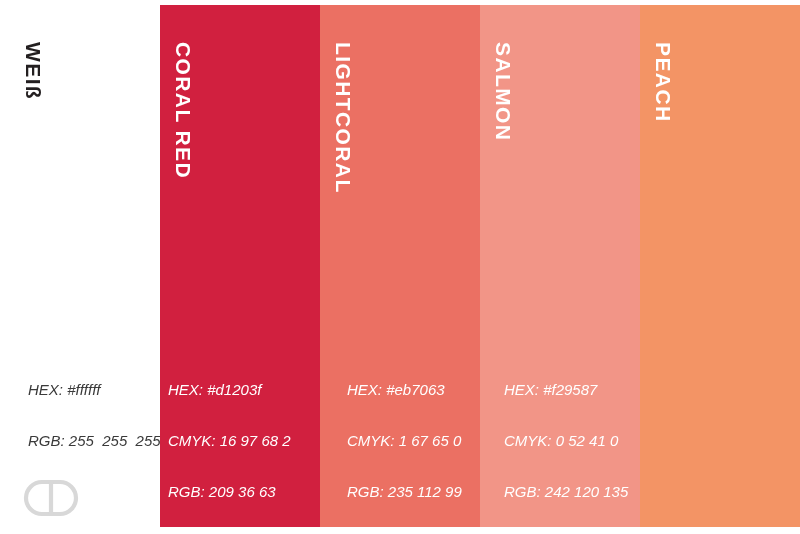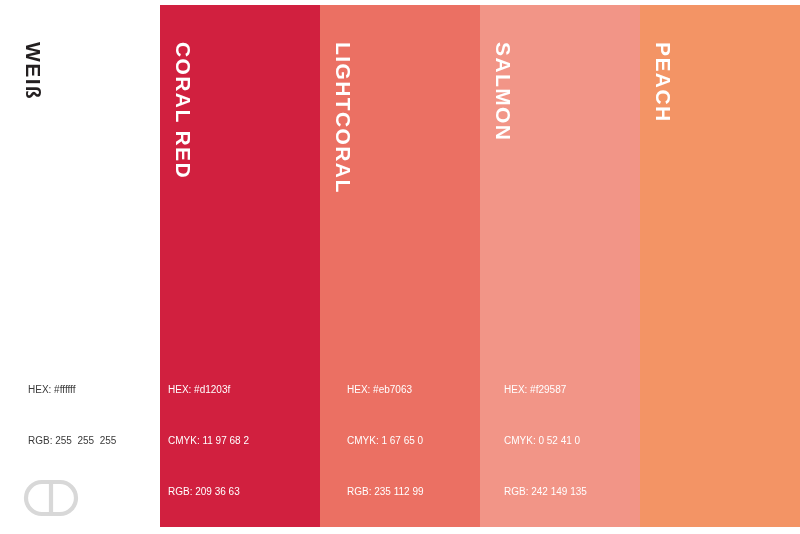--- a/index.html
+++ b/index.html
@@ -50,24 +50,25 @@
     color: #ffffff;
   }
   .swatch.is-white .swatch-name {
     color: #231f20;
   }
 
   .swatch-info {
     position: absolute;
     left: 28px;
     top: 342px;
-    font-size: 10px;
+    font-size: 15px;
     line-height: 17px;
     color: #ffffff;
     white-space: pre;
+    font-style: italic;
   }
   .swatch.is-white .swatch-info {
     color: #3a3a3a;
   }
   .info-line {
     display: block;
     white-space: pre;
   }
 
   
@@ -101,40 +102,40 @@
     <div class="swatch-info" style="color: rgb(58, 58, 58);">
       <span class="info-line">HEX: #ffffff</span>
       <span class="info-line">RGB: 255  255  255</span>
     </div>
   </div>
 
   <div class="swatch" data-col="1" style="left: 160px; background: rgb(209, 32, 63);">
     <div class="swatch-name" style="color: rgb(255, 255, 255);">CORAL RED</div>
     <div class="swatch-info" style="color: rgb(255, 255, 255);">
       <span class="info-line">HEX: #d1203f</span>
-      <span class="info-line">CMYK: 11 97 68 2</span>
+      <span class="info-line">CMYK: 16 97 68 2</span>
       <span class="info-line">RGB: 209 36 63</span>
     </div>
   </div>
 
   <div class="swatch" data-col="2" style="left: 320px; background: rgb(235, 112, 99);">
     <div class="swatch-name" style="color: rgb(255, 255, 255);">LIGHTCORAL</div>
     <div class="swatch-info" style="color: rgb(255, 255, 255);">
       <span class="info-line">HEX: #eb7063</span>
       <span class="info-line">CMYK: 1 67 65 0</span>
       <span class="info-line">RGB: 235 112 99</span>
     </div>
   </div>
 
   <div class="swatch" data-col="3" style="left: 480px; background: rgb(242, 149, 135);">
     <div class="swatch-name" style="color: rgb(255, 255, 255);">SALMON</div>
     <div class="swatch-info" style="color: rgb(255, 255, 255);">
       <span class="info-line">HEX: #f29587</span>
       <span class="info-line">CMYK: 0 52 41 0</span>
-      <span class="info-line">RGB: 242 149 135</span>
+      <span class="info-line">RGB: 242 120 135</span>
     </div>
   </div>
 
   <div class="swatch" data-col="4" style="left: 640px; background: rgb(243, 148, 101);">
     <div class="swatch-name" style="color: rgb(255, 255, 255);">PEACH</div>
   </div>
 
   <svg id="logo" viewBox="0 0 58 40" aria-hidden="true">
     <g id="logo-shape" fill="none" stroke-width="4.2" stroke-linecap="butt" stroke="#d8d8d8">
       <path d="M29 4 L20 4 A16 16 0 0 0 20 36 L29 36"></path>

